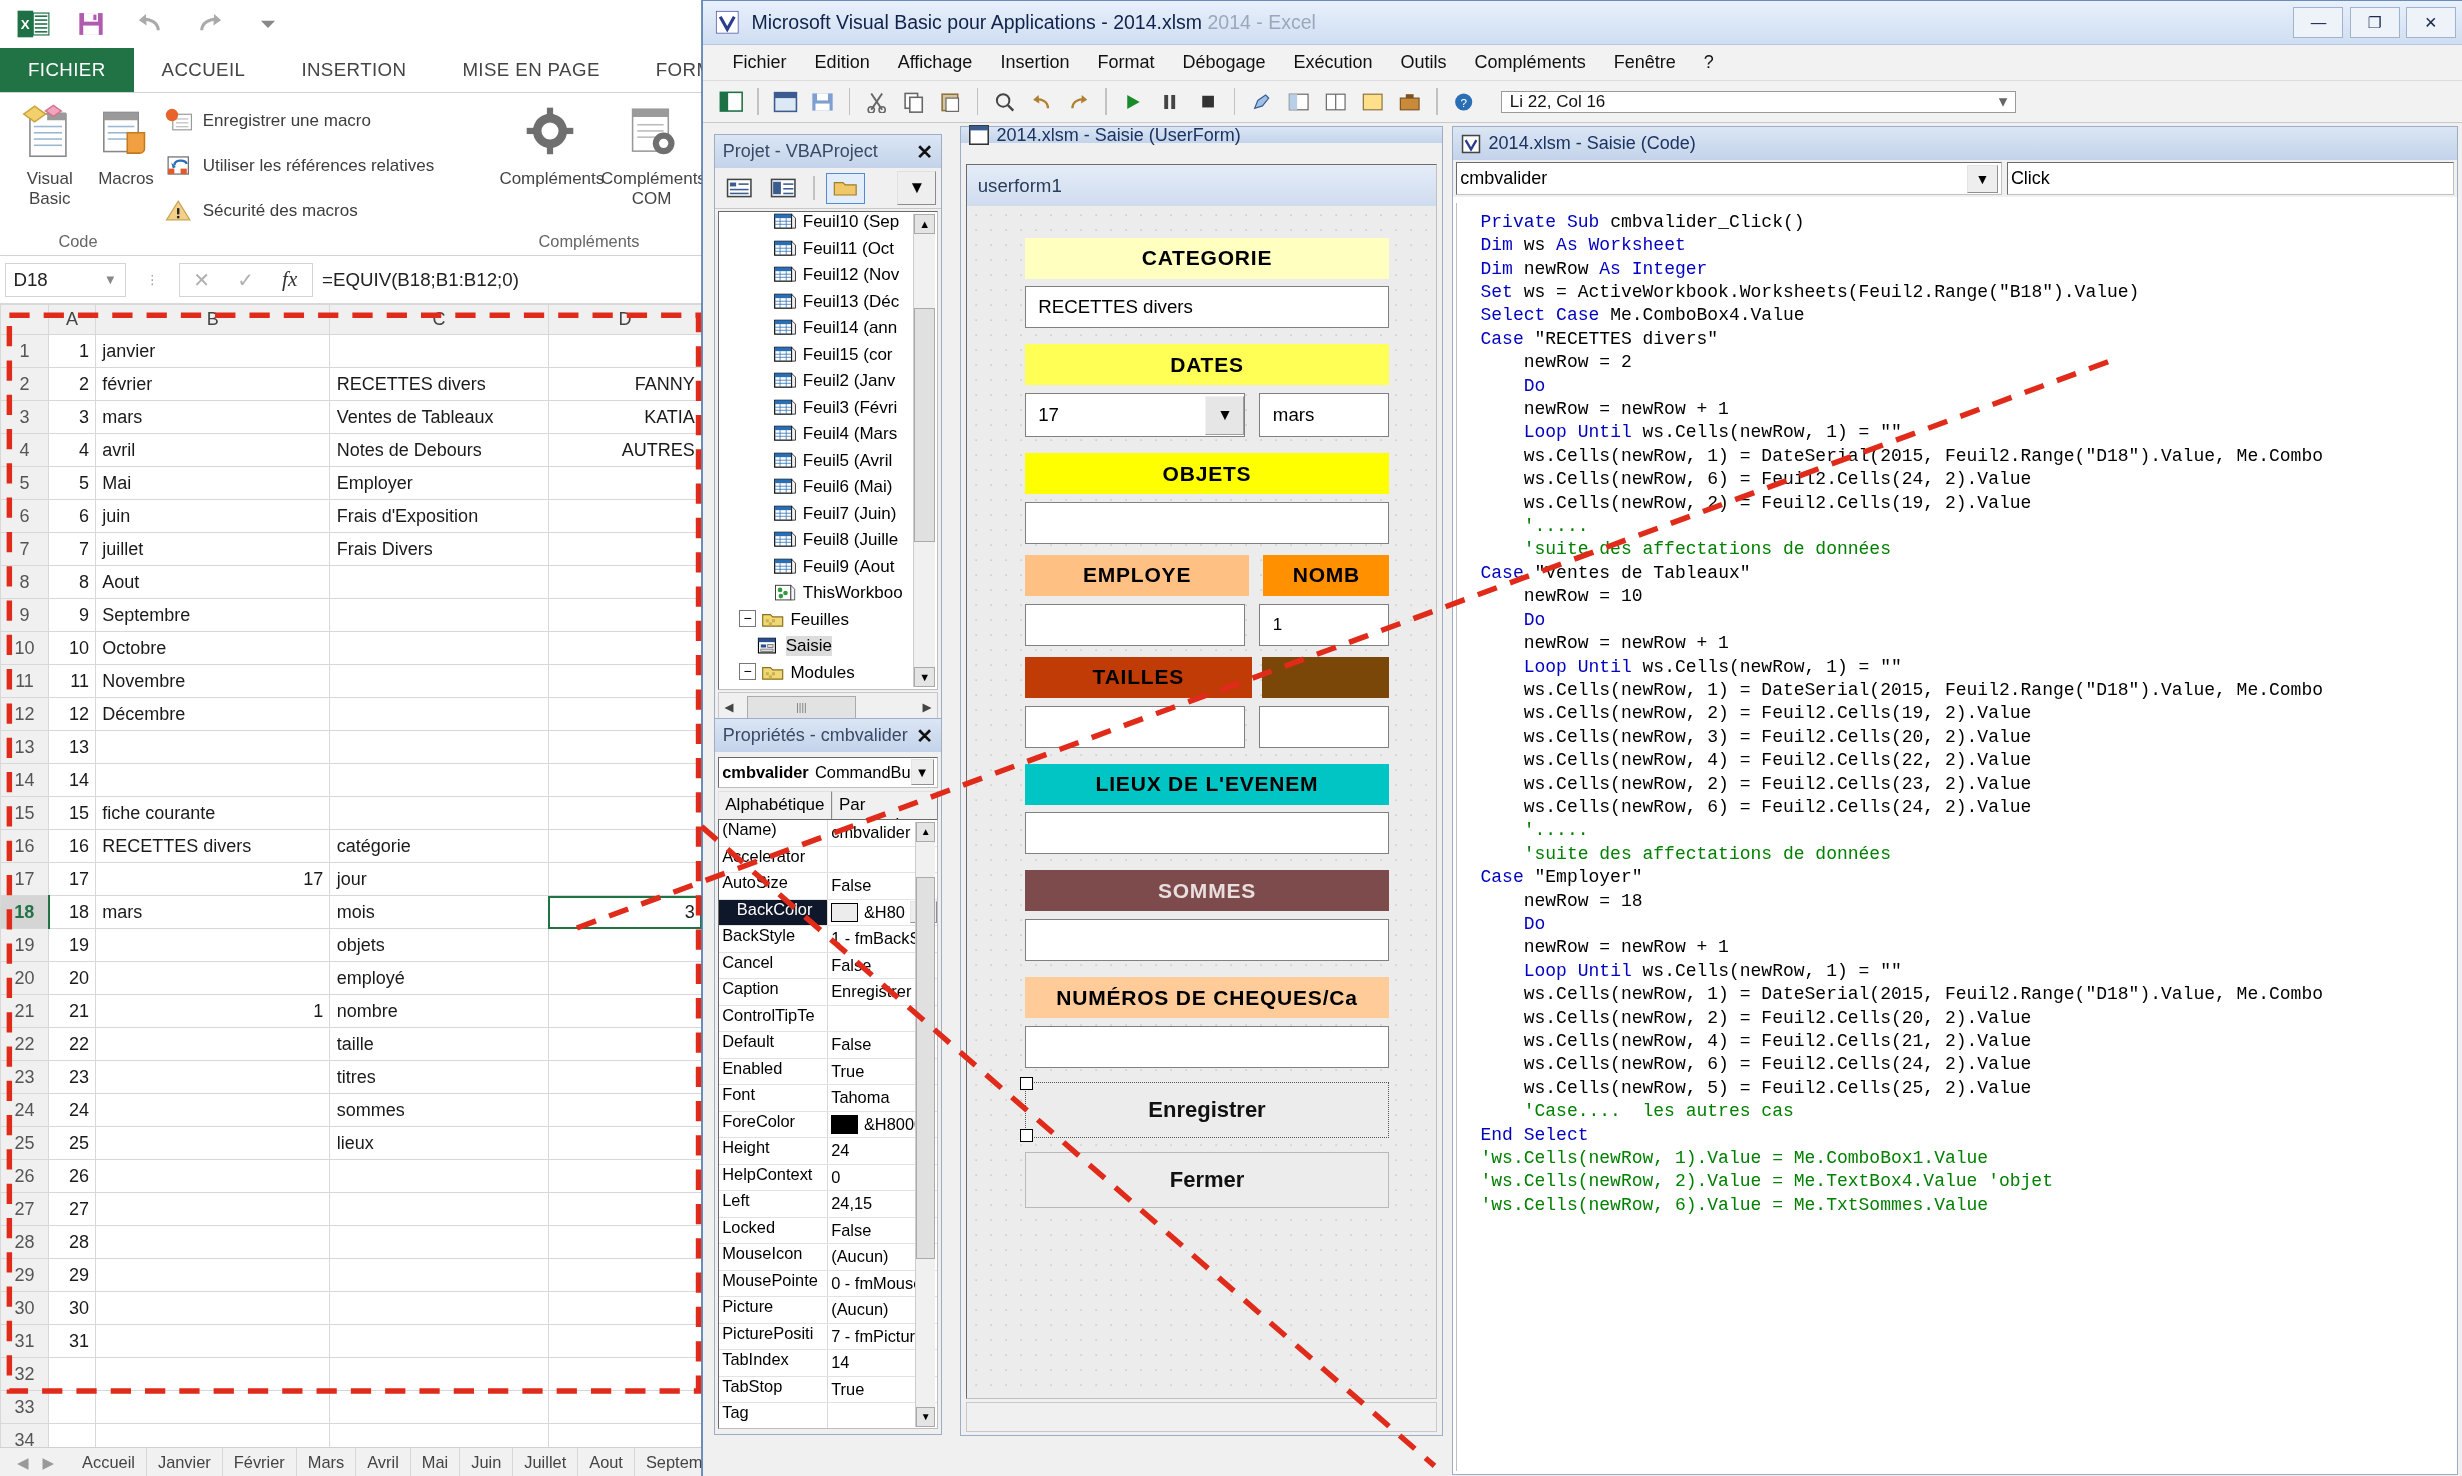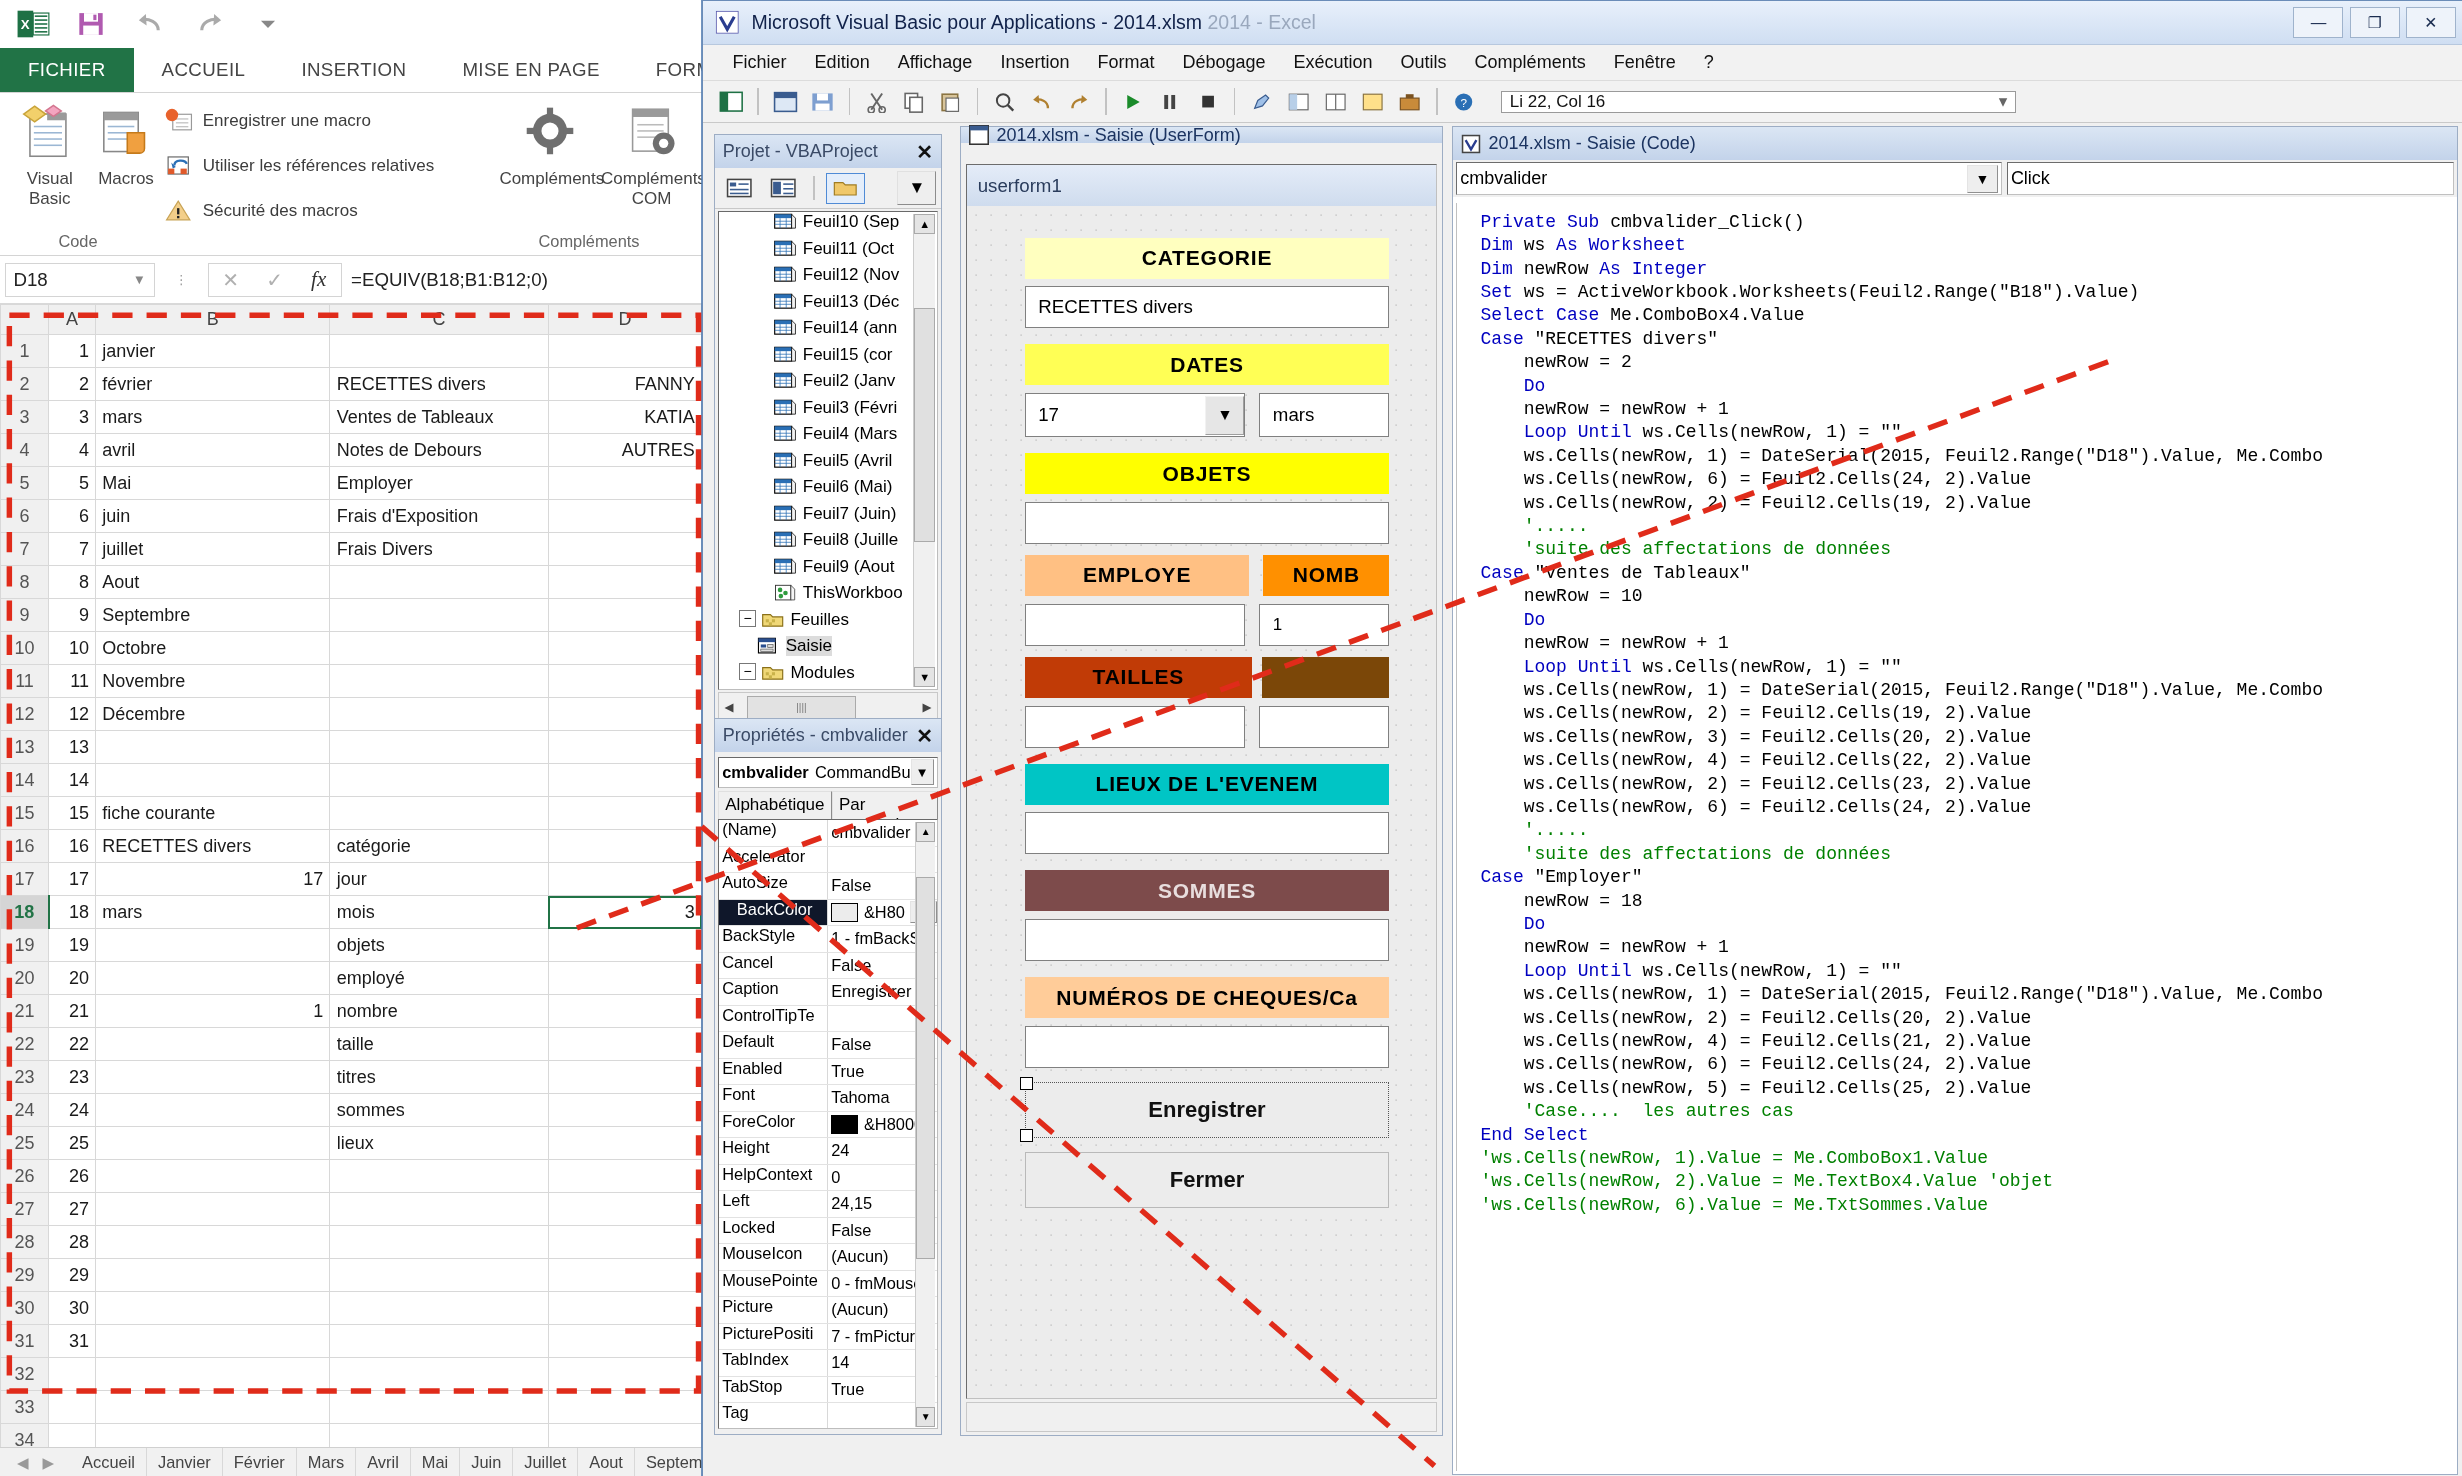--- a/index.html
+++ b/index.html
@@ -22,21 +22,21 @@
 
   .ribbon-body { position:absolute; left:0; top:94px; width:2462px; height:162px; background:#fff; border-bottom:0.8px solid #d4d4d4; }
   .rb-group { position:absolute; top:0; height:162px; }
   .rb-bigbtn { position:absolute; top:9.4px; width:84px; text-align:center; font-size:17px; color:#444; line-height:1.18; }
   .rb-bigbtn .glyph { display:block; height:61px; margin-bottom:4.7px; position:relative; }
   .rb-item { position:absolute; font-size:17px; color:#3c3c3c; display:flex; align-items:center; }
   .rb-item .gi { width:28px; height:25px; margin-right:9.4px; position:relative; flex:0 0 auto; }
   .rb-grouplabel { position:absolute; bottom:4.7px; width:100%; text-align:center; font-size:16.4px; color:#666; }
 
   .formula-bar { position:absolute; left:0; top:256px; width:2462px; height:48px; background:#fff; border-bottom:0.8px solid #d9d9d9; display:flex; align-items:center; }
-  .namebox { margin-left:4.7px; width:150px; height:34px; border:0.8px solid #d4d4d4; display:flex; align-items:center; padding:0 7.8px; font-size:18.7px; color:#222; justify-content:space-between; background:#fff; }
+  .namebox { margin-left:4.7px; width:121px; height:34px; border:0.8px solid #d4d4d4; display:flex; align-items:center; padding:0 7.8px; font-size:18.7px; color:#222; justify-content:space-between; background:#fff; }
   .fb-sep { width:1.6px; height:23.4px; background:transparent; margin:0 11px; position:relative; }
   .fx-group { display:flex; align-items:center; gap:0; border:0.8px solid #d4d4d4; height:34px; }
   .fx-btn { width:44px; height:33px; display:flex; align-items:center; justify-content:center; font-size:20px; color:#b0b0b0; }
   .fx-btn.fx { font-style:italic; font-family:"Liberation Serif", serif; color:#333; font-size:21px; }
   .fb-input { margin-left:9.4px; font-size:18.7px; color:#222; }
 
   .grid { position:absolute; left:0; top:304px; width:702px; height:1118px; background:#fff; }
   .grid table { border-collapse:collapse; table-layout:fixed; width:702px; font-size:18px; color:#1a1a1a; }
   .grid th, .grid td { border:0.8px solid #d8d8d8; height:33px; padding:0 6.2px; font-weight:normal; overflow:hidden; white-space:nowrap; }
   .grid th { background:#f0f0f0; color:#444; text-align:center; font-size:18px; height:30px; }

